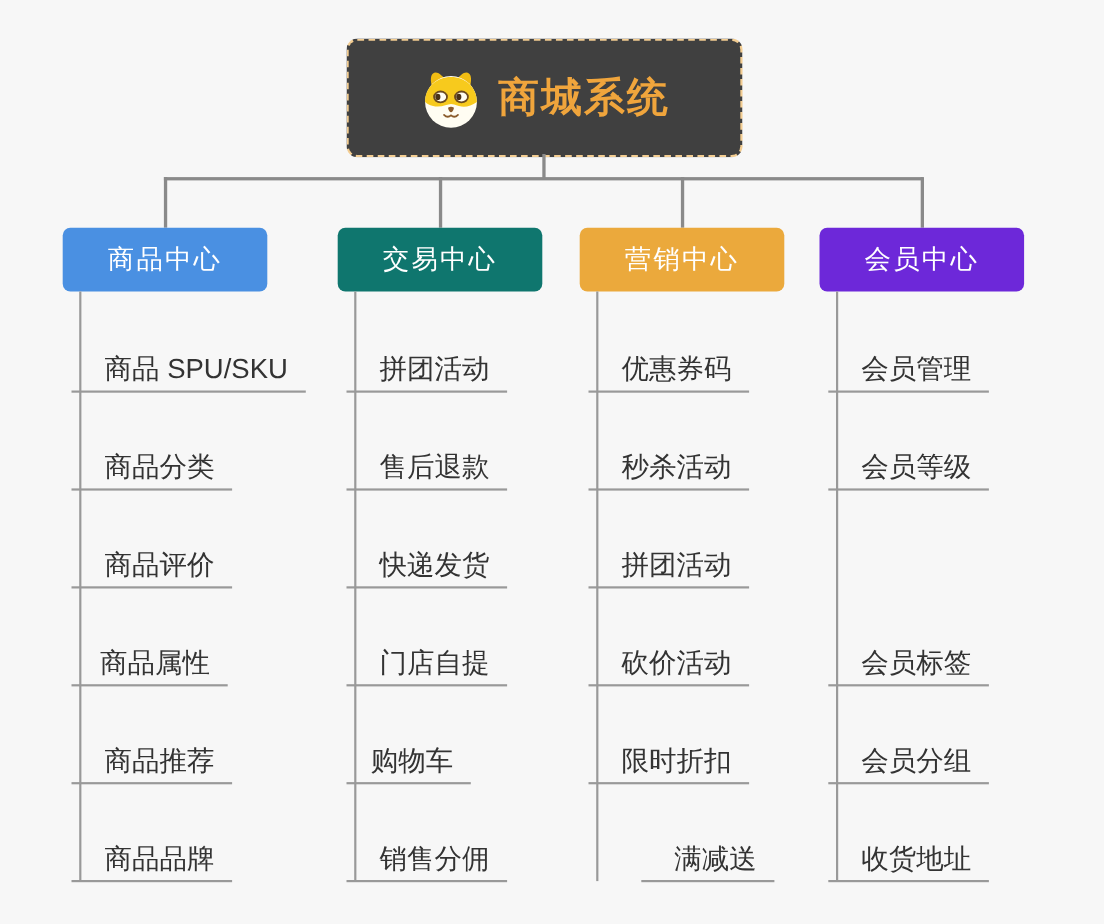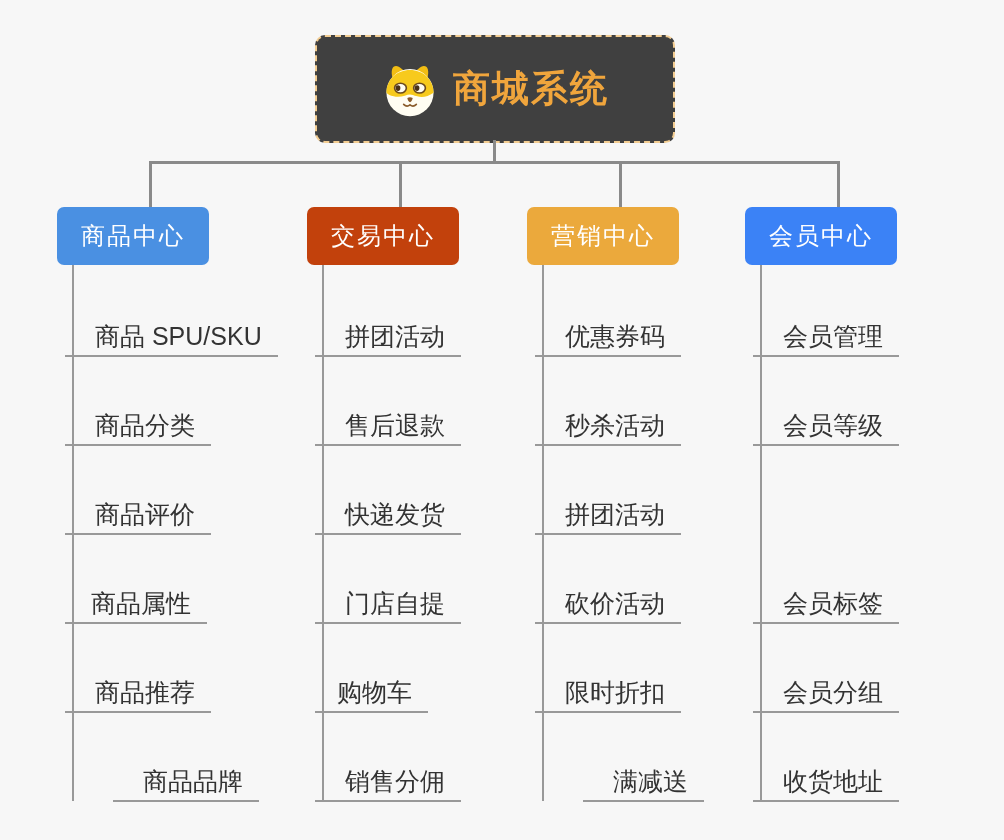--- a/index.html
+++ b/index.html
@@ -42,21 +42,21 @@
     background:var(--conn,#8a8a8a);
   }
   
   .branch{position:absolute;top:0;width:260px;height:840px;}
   .drop{
     position:absolute;left:92px;top:161px;width:3px;height:46px;
     background:var(--conn,#8a8a8a);
   }
   .branch-node{
     position:absolute;left:0;top:207px;
-    width:152px;height:58px;
+    width:186px;height:58px;
     border-radius:7px;
     display:flex;align-items:center;justify-content:center;
     color:#ffffff;
   }
   .branch-label{
     font-size:24px;
     letter-spacing:2px;
     white-space:nowrap;
   }
   .vline{
@@ -103,25 +103,25 @@
       <div class="drop"></div>
       <div class="branch-node" style="background: rgb(74, 144, 226);">
         <span class="branch-label">商品中心</span>
       </div>
       <div class="vline"></div>
     <div class="child" style="top: 323px;">商品 SPU/SKU</div>
       <div class="child" style="top: 412px;">商品分类</div>
       <div class="child" style="top: 501px;">商品评价</div>
       <div class="child" style="top: 590px; padding-left: 26px;">商品属性</div>
       <div class="child" style="top: 679px;">商品推荐</div>
-      <div class="child" style="top: 768px; margin-left: 48px;">商品品牌</div>
+      <div class="child" style="top: 768px;">商品品牌</div>
     </div>
     <div class="branch" style="left: 307px;">
       <div class="drop"></div>
-      <div class="branch-node" style="background: #c2410c;">
+      <div class="branch-node" style="background: #0f766e;">
         <span class="branch-label">交易中心</span>
       </div>
       <div class="vline"></div>
     <div class="child" style="top: 323px;">拼团活动</div>
       <div class="child" style="top: 412px;">售后退款</div>
       <div class="child" style="top: 501px;">快递发货</div>
       <div class="child" style="top: 590px;">门店自提</div>
       <div class="child" style="top: 679px; padding-left: 22px;">购物车</div>
       <div class="child" style="top: 768px;">销售分佣</div>
     </div>
@@ -133,21 +133,21 @@
       <div class="vline"></div>
     <div class="child" style="top: 323px;">优惠券码</div>
       <div class="child" style="top: 412px;">秒杀活动</div>
       <div class="child" style="top: 501px;">拼团活动</div>
       <div class="child" style="top: 590px;">砍价活动</div>
       <div class="child" style="top: 679px;">限时折扣</div>
       <div class="child" style="top: 768px; margin-left: 48px;">满减送</div>
     </div>
     <div class="branch" style="left: 745px;">
       <div class="drop"></div>
-      <div class="branch-node" style="background: #3b82f6; justify-content: center;">
+      <div class="branch-node" style="background: #6d28d9; justify-content: center;">
         <span class="branch-label">会员中心</span>
       </div>
       <div class="vline"></div>
     <div class="child" style="top: 323px;">会员管理</div>
       <div class="child" style="top: 412px;">会员等级</div>
       <div class="child" style="top: 590px;">会员标签</div>
       <div class="child" style="top: 679px;">会员分组</div>
       <div class="child" style="top: 768px;">收货地址</div>
     </div>
   </div>

